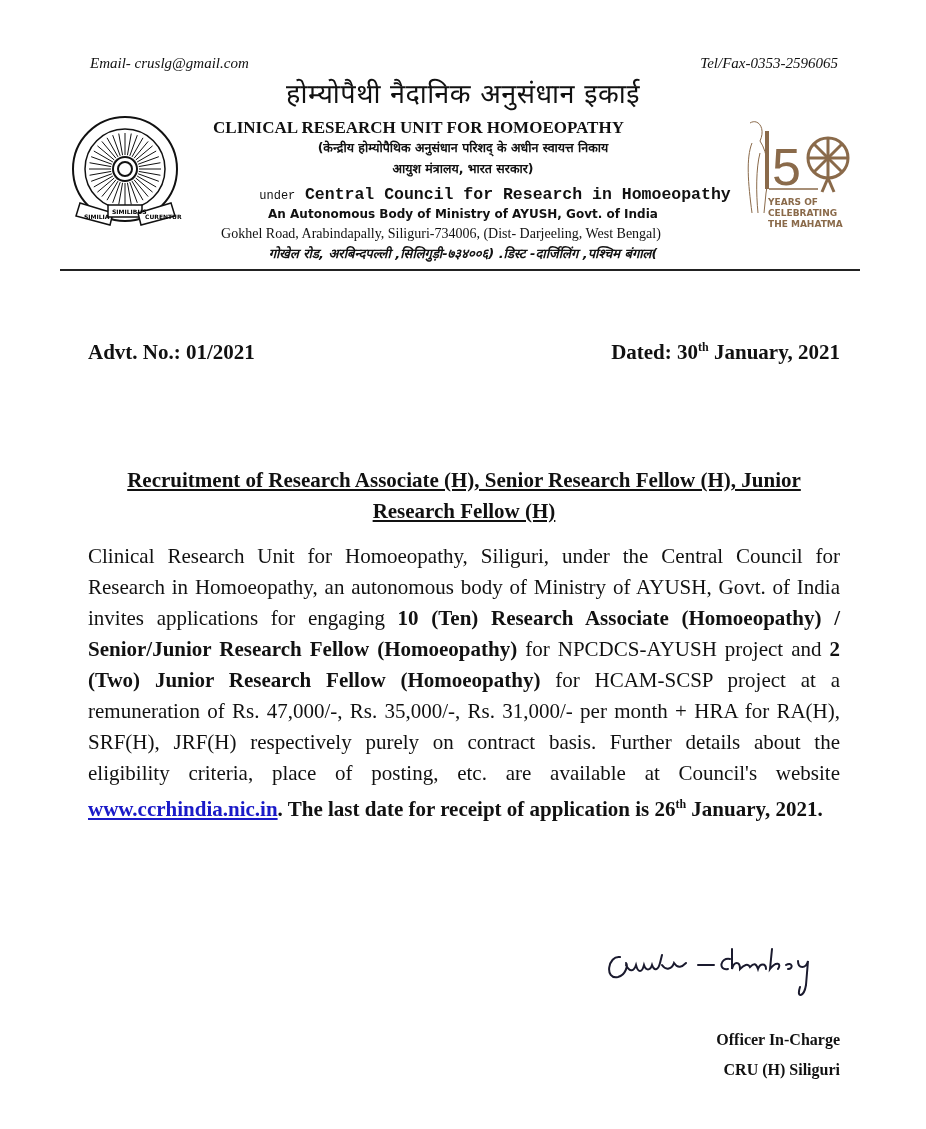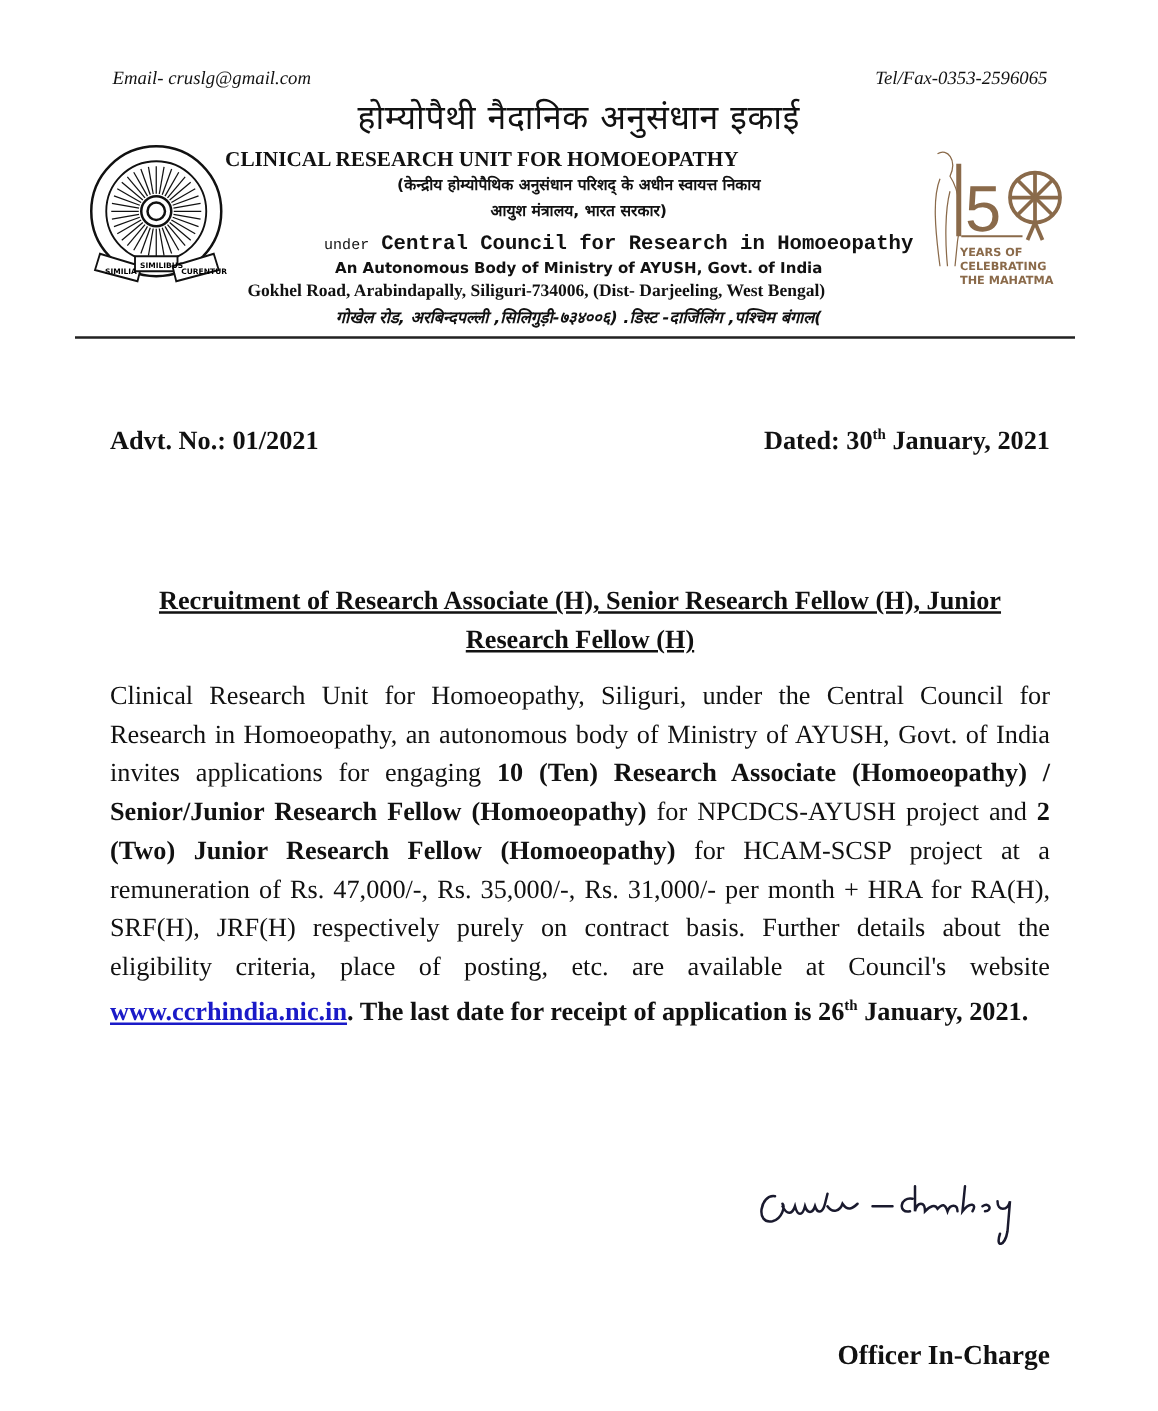--- a/index.html
+++ b/index.html
@@ -2,42 +2,42 @@
 <html><head>
 <meta charset="utf-8">
 <style>
   html, body { margin:0; padding:0; background:#ffffff; }
   body { width:926px; height:1129px; position:relative; overflow:hidden; color:#111; font-family:"Liberation Serif", serif; }
   .abs { position:absolute; }
   .ital { font-style:italic; font-size:15px; }
   #email { left:90px; top:55px; }
   #telfax { right:88px; top:55px; }
   #hindi-title { left:0; width:926px; top:74px; text-align:center; font-family:"DejaVu Sans", sans-serif; font-size:27px; font-weight:normal; letter-spacing:0.5px; }
-  #org-en { left:0; width:771px; top:118px; text-align:center; font-weight:bold; font-size:17px; }
+  #org-en { left:0; width:771px; top:118px; text-align:center; font-weight:bold; font-size:17px;padding-left:33px; }
   #org-hi-1 { left:0; width:926px; top:139px; text-align:center; font-family:"DejaVu Sans", sans-serif; font-size:12.5px; font-weight:bold; }
   #org-hi-2 { left:0; width:926px; top:160px; text-align:center; font-family:"DejaVu Sans", sans-serif; font-size:12.5px; font-weight:bold; }
   #council-line { left:0; width:926px; top:185px; text-align:center; font-family:Liberation Mono, monospace; font-weight:bold;padding-left:32px; }
   #council-line .under { font-size:12px; font-weight:normal; }
   #council-line .name { font-size:16.5px; }
   #autonomous { left:0; width:926px; top:207px; text-align:center; font-family:"DejaVu Sans", sans-serif; font-weight:bold; font-size:12px; }
-  #address-en { left:4px; width:850px; top:226px; text-align:center; font-weight:bold; font-size:14px; }
+  #address-en { left:16px; width:850px; top:226px; text-align:center; font-weight:normal; font-size:14px; }
   #address-hi { left:0; width:926px; top:244px; text-align:center; font-family:"DejaVu Sans", sans-serif; font-size:13px; font-weight:bold;font-style:italic; }
   #header-rule { left:60px; top:269px; width:800px; height:2px; background:#222; }
   #logo-left { left:58px; top:113px; width:135px; height:125px; }
   #logo-right { left:738px; top:113px; width:115px; height:125px; }
   .meta { font-weight:bold; font-size:21px; top:340px; }
   #advt { left:88px; }
   #dated { right:86px; }
   sup { font-size:12px; }
   #heading { left:88px; width:752px; top:465px; text-align:center; font-weight:bold; font-size:21px; text-decoration:underline; line-height:31px; }
   #body-text { left:88px; width:752px; top:541px; text-align:justify; font-size:21px; line-height:31px; }
   #body-text b { font-weight:bold; }
   #body-text a { color:#1a1ac8; text-decoration:underline; font-weight:bold; }
   #signature { left:600px; top:935px; width:260px; height:80px; }
-  #designation { right:86px; top:1025px; text-align:right; font-weight:bold; font-size:22px; line-height:30px;margin-top:44px; }
+  #designation { right:86px; top:1025px; text-align:right; font-weight:bold; font-size:16px; line-height:30px; }
 </style>
 </head>
 <body>
 
 <div class="abs ital" id="email">Email- cruslg@gmail.com</div>
 <div class="abs ital" id="telfax">Tel/Fax-0353-2596065</div>
 
 <div class="abs" id="hindi-title">होम्योपैथी नैदानिक अनुसंधान इकाई</div>
 
 <svg class="abs" id="logo-left" viewBox="0 0 135 125">
@@ -128,13 +128,14 @@
 <div class="abs" id="heading">Recruitment of Research Associate (H), Senior Research Fellow (H), Junior Research Fellow (H)</div>
 
 <div class="abs" id="body-text"><span>Clinical Research Unit for Homoeopathy, Siliguri, under the Central Council for Research in Homoeopathy, an autonomous body of Ministry of AYUSH, Govt. of India invites applications for engaging </span><b>10 (Ten) Research Associate (Homoeopathy) / Senior/Junior Research Fellow (Homoeopathy)</b><span> for NPCDCS-AYUSH project and  </span><b>2 (Two) Junior Research Fellow (Homoeopathy)</b><span> for HCAM-SCSP project at a remuneration of Rs. 47,000/-, Rs. 35,000/-, Rs. 31,000/- per month + HRA for RA(H), SRF(H), JRF(H) respectively purely on contract basis. Further details about the eligibility criteria, place of posting, etc. are available at Council's website </span><a>www.ccrhindia.nic.in</a><b><span>. The last date for receipt of application is 26</span><sup>th</sup><span> January, 2021.</span></b></div>
 
 <svg class="abs" id="signature" viewBox="0 0 260 80">
   <path d="M20 22 C8 20 4 45 18 42 C26 40 28 30 26 28 M26 30 C30 38 34 36 36 30 C38 38 42 38 44 30 C46 36 50 36 52 30 C54 36 58 36 60 28 L62 20 M62 30 C66 36 72 34 74 28 C78 34 82 32 86 28 M98 30 L114 30 M130 24 C120 22 118 36 128 34 M132 14 L132 34 C134 26 140 26 140 34 C144 30 148 28 150 32 C154 28 156 28 158 34 C160 28 166 28 166 34 M172 14 L170 34 C176 26 182 28 178 34 M186 30 C192 26 194 34 188 34 M198 26 C198 34 206 34 208 26 L206 50 C204 62 196 64 200 52" fill="none" stroke="#1a1a2e" stroke-width="2" stroke-linecap="round"></path>
 </svg>
 
 <div class="abs" id="designation">
   <div>Officer In-Charge</div>
+  <div>CRU (H) Siliguri</div>
 </div>
 
 </body></html>

